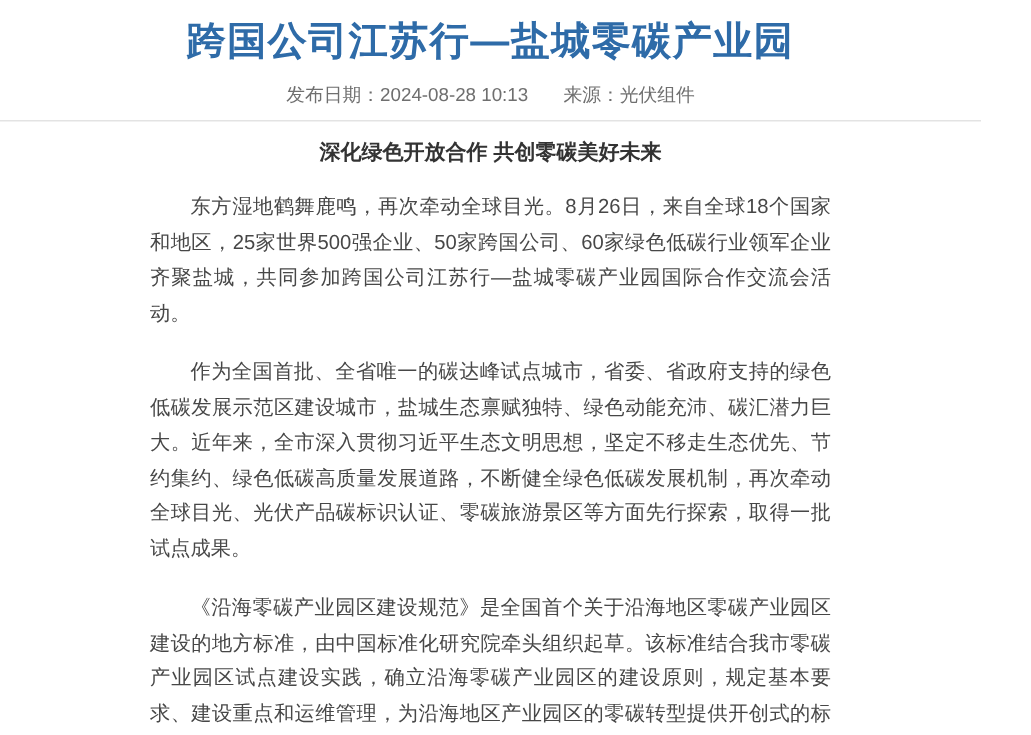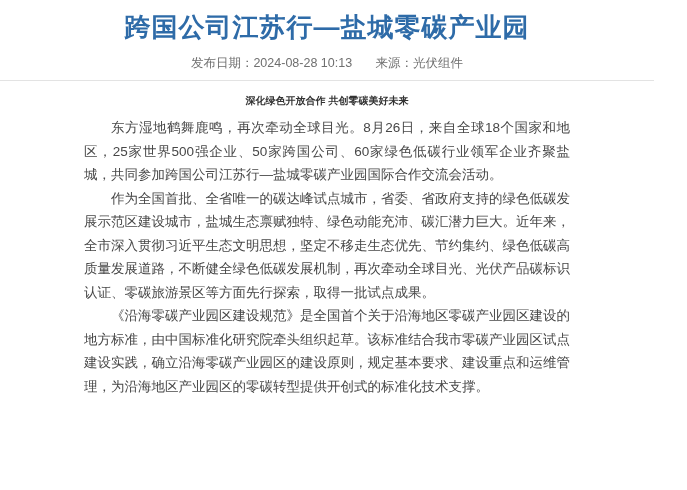--- a/index.html
+++ b/index.html
@@ -35,34 +35,34 @@
     margin-top: 9px;
     border-bottom: 1px solid #e3e3e3;
     height: 0;
     width: 100%;
   }
 
   .subheading {
     margin-top: 11px;
     text-align: center;
     color: #333333;
-    font-size: 10px;
+    font-size: 14px;
     font-weight: bold;
     line-height: 18px;
   }
 
   .article-body {
     margin: 6px 84px 0 84px;
     color: #474747;
     font-size: 13.5px;
     line-height: 23.5px;
     text-align: justify;
   }
   .article-body p.para {
-    margin: 0;
+    margin: 16px;
     text-indent: 2em;
   }
 </style>
 </head>
 <body>
 
 <div class="page">
 
   <h1 class="article-title">
     <div>跨国公司江苏行—盐城零碳产业园</div>

